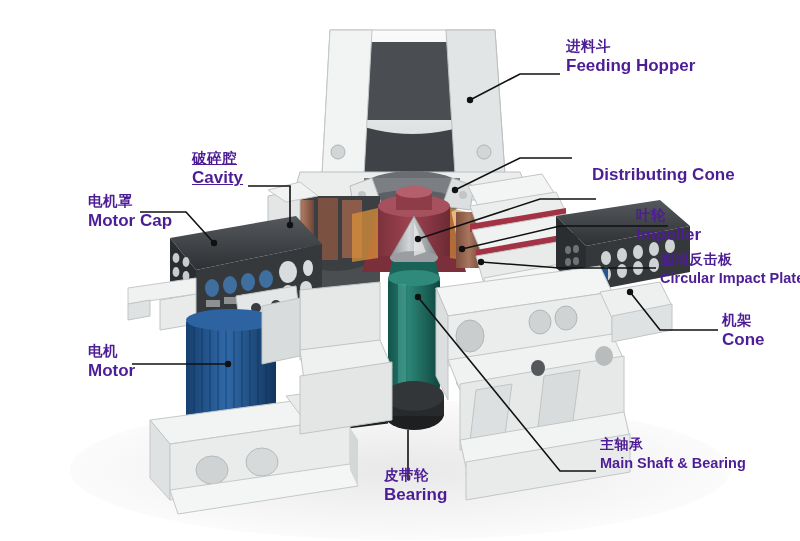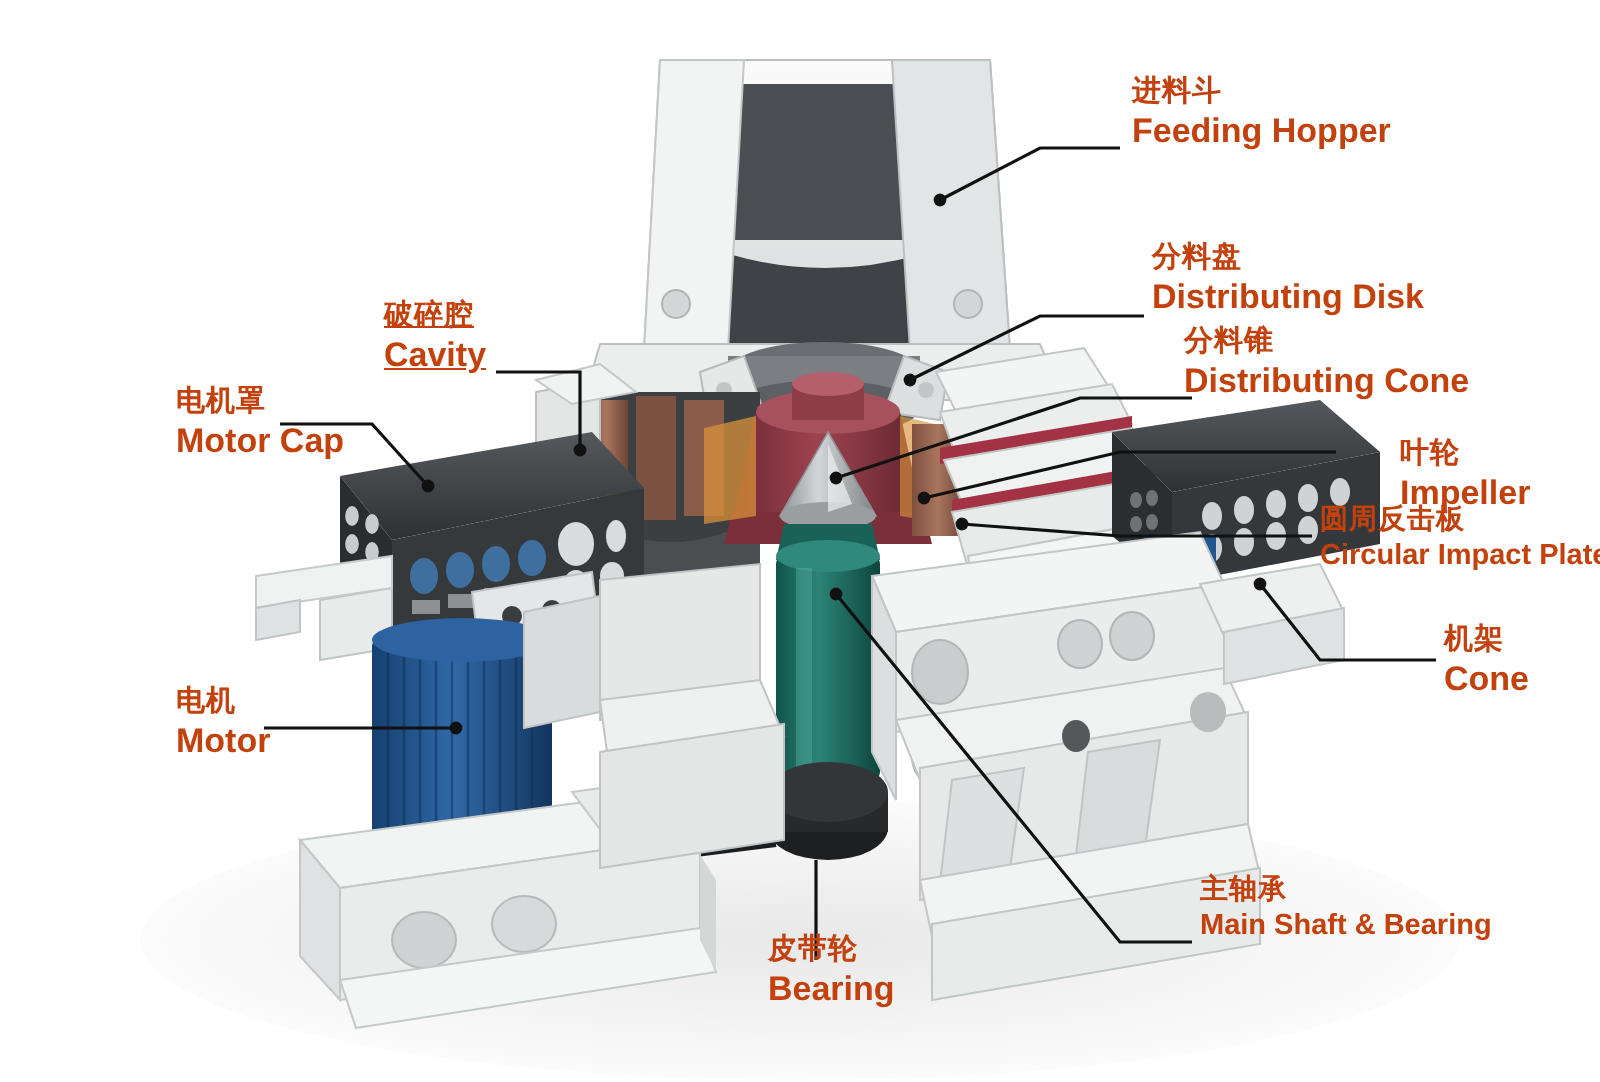--- a/index.html
+++ b/index.html
@@ -5,21 +5,21 @@
   html,body{margin:0;padding:0;}
   body{
     width:800px;height:541px;overflow:hidden;
     background:#ffffff;
     font-family:"Liberation Sans","DejaVu Sans",sans-serif;
     position:relative;
   }
   #stage{position:relative;width:800px;height:541px;}
   #art{position:absolute;left:0;top:0;width:800px;height:541px;}
   .labels{position:absolute;left:0;top:0;width:800px;height:541px;}
-  .lbl{position:absolute;white-space:nowrap;color:#c2410c;line-height:1.12;}
+  .lbl{position:absolute;white-space:nowrap;color:#4c1d95;line-height:1.12;}
   .lbl .cn{font-size:14.5px;font-weight:700;letter-spacing:.5px;display:block;}
   .lbl .en{font-size:17px;font-weight:700;display:block;margin-top:2px;}
   .lbl.sm .cn{font-size:14px;}
   .lbl.sm .en{font-size:14.5px;}
 </style>
 </head>
 <body>
 
 <div id="stage">
 
@@ -297,29 +297,24 @@
         <circle cx="214" cy="243" r="3.2"></circle>
         <circle cx="228" cy="364" r="3.2"></circle>
       </g>
   </svg>
 
   <div class="labels" id="label-layer">
       <div class="lbl" style="left: 566px; top: 38px;">
         <span class="cn">进料斗</span>
         <span class="en">Feeding Hopper</span>
       </div>
-      <div class="lbl" style="left: 576px; top: 121px;">
-        <span class="cn">分料盘</span>
-        <span class="en">Distributing Disk</span>
-      </div>
       <div class="lbl" style="left: 592px; top: 163px;">
-        <span class="cn">分料锥</span>
         <span class="en">Distributing Cone</span>
       </div>
-      <div class="lbl" style="left: 700px; top: 207px; margin-top: 12px;">
+      <div class="lbl" style="left: 636px; top: 207px;">
         <span class="cn">叶轮</span>
         <span class="en">Impeller</span>
       </div>
       <div class="lbl sm" style="left: 660px; top: 252px;">
         <span class="cn">圆周反击板</span>
         <span class="en">Circular Impact Plate</span>
       </div>
       <div class="lbl" style="left: 722px; top: 312px;">
         <span class="cn">机架</span>
         <span class="en">Cone</span>

